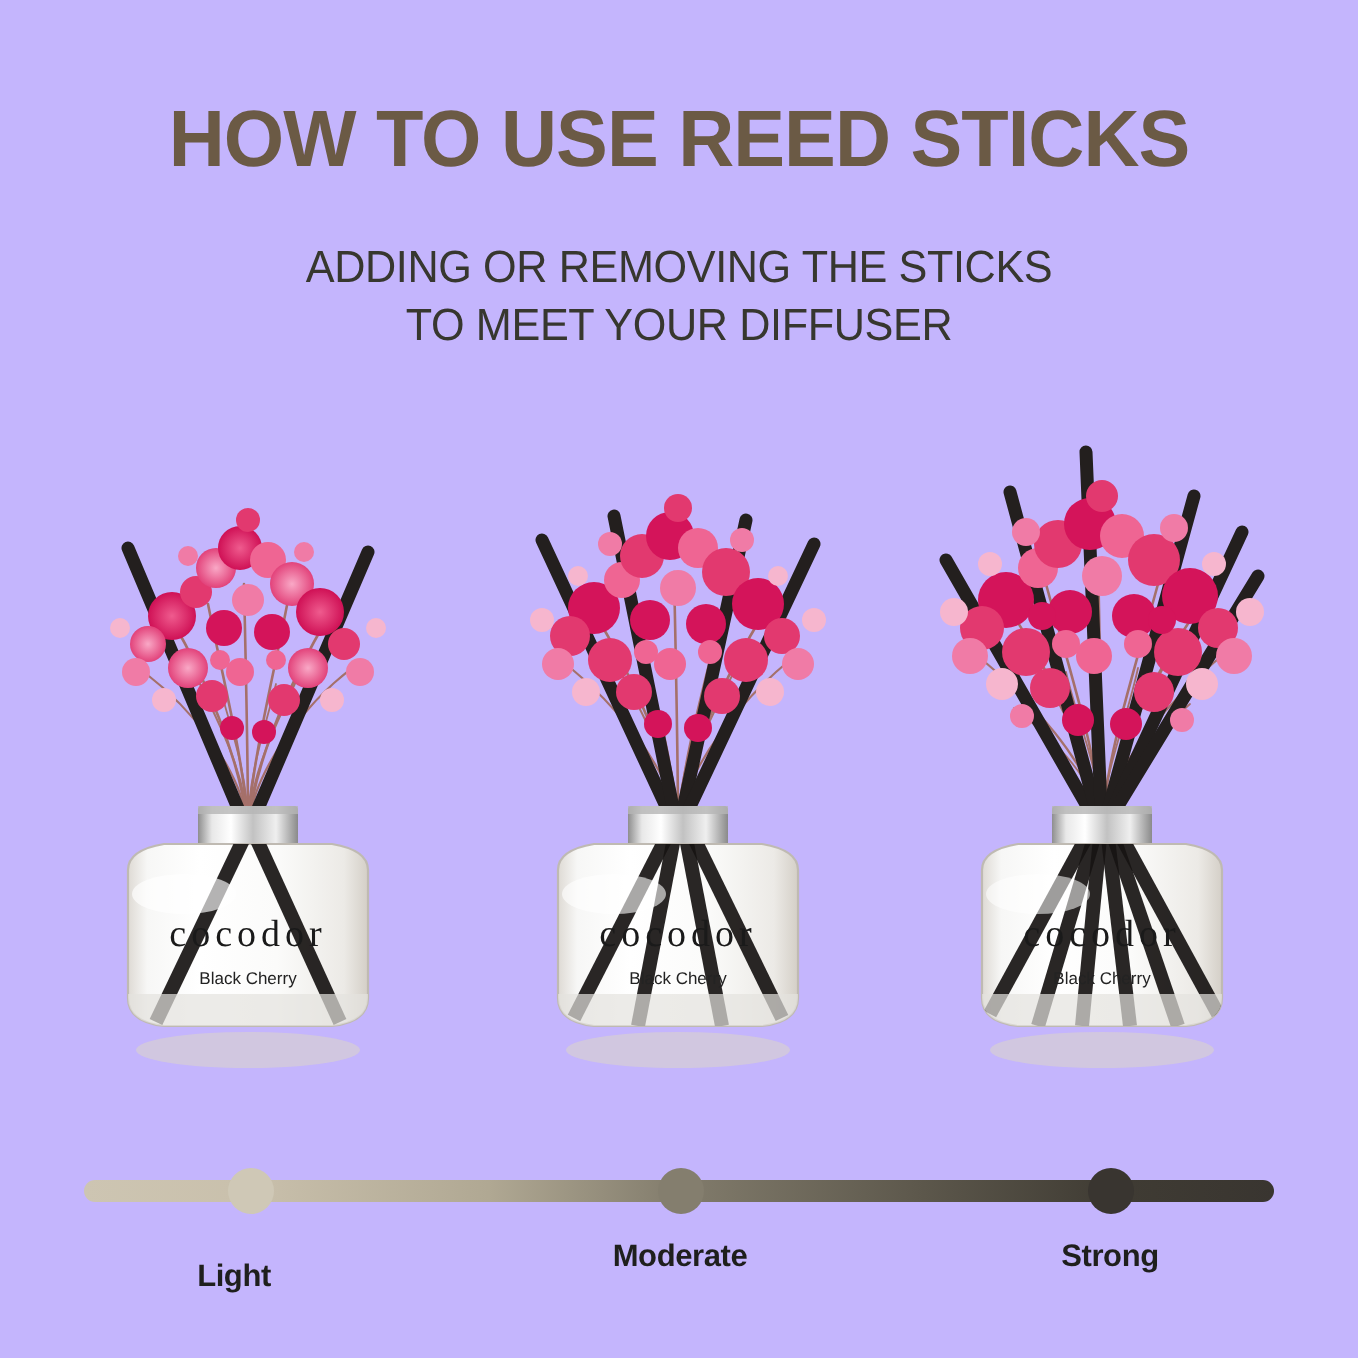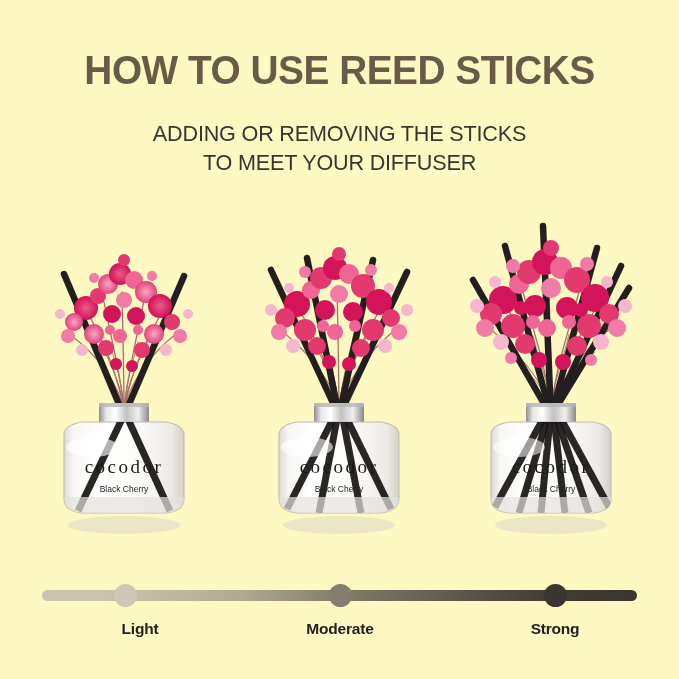--- a/index.html
+++ b/index.html
@@ -4,21 +4,21 @@
 <style>
   html, body {
     margin: 0;
     padding: 0;
     background: #ffffff;
   }
   #poster {
     position: relative;
     width: 679px;
     height: 679px;
-    background: #fef9c3;
+    background: #c4b5fd;
     overflow: hidden;
     font-family: "Liberation Sans", sans-serif;
     -webkit-font-smoothing: antialiased;
   }
 
   
   #title {
     position: absolute;
     top: 48px;
     left: 0;
@@ -116,21 +116,21 @@
   .slider-label {
     position: absolute;
     top: 620px;
     font-size: 15.5px;
     font-weight: bold;
     color: #1f1f1d;
     text-align: center;
     width: 140px;
     letter-spacing: -0.2px;
   }
-  #label-light    { left: 70px;  }
+  #label-light    { left: 47px; margin-top: 10px;  }
   #label-moderate { left: 270px; }
   #label-strong   { left: 485px; }
 </style>
 </head>
 <body>
 
 <div id="poster">
 
   <div id="title">HOW TO USE REED STICKS</div>
   <div id="subtitle">

